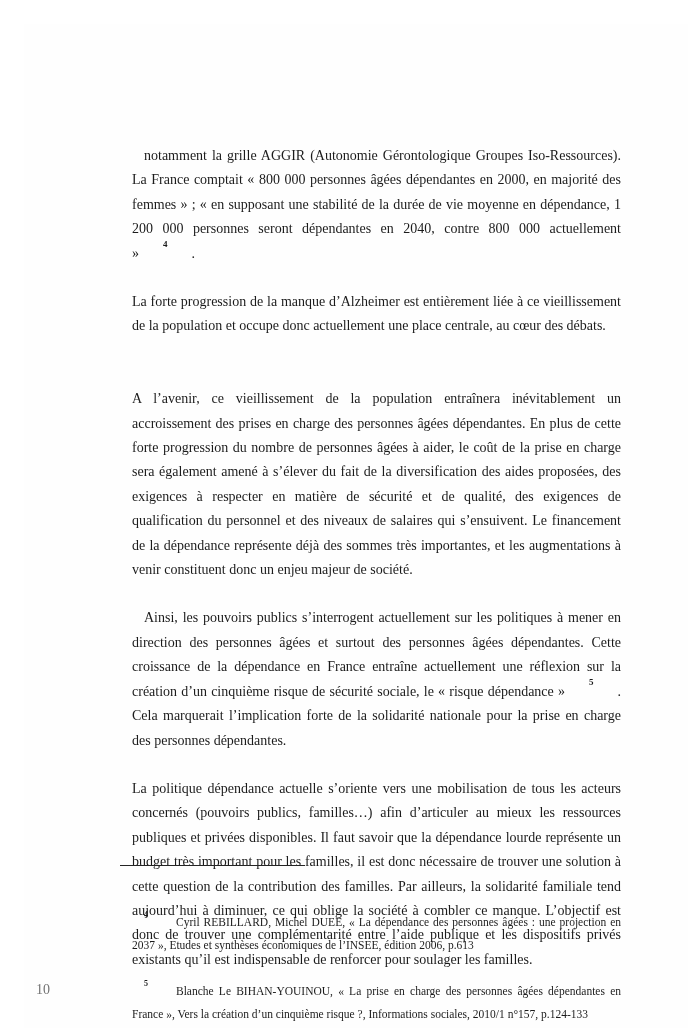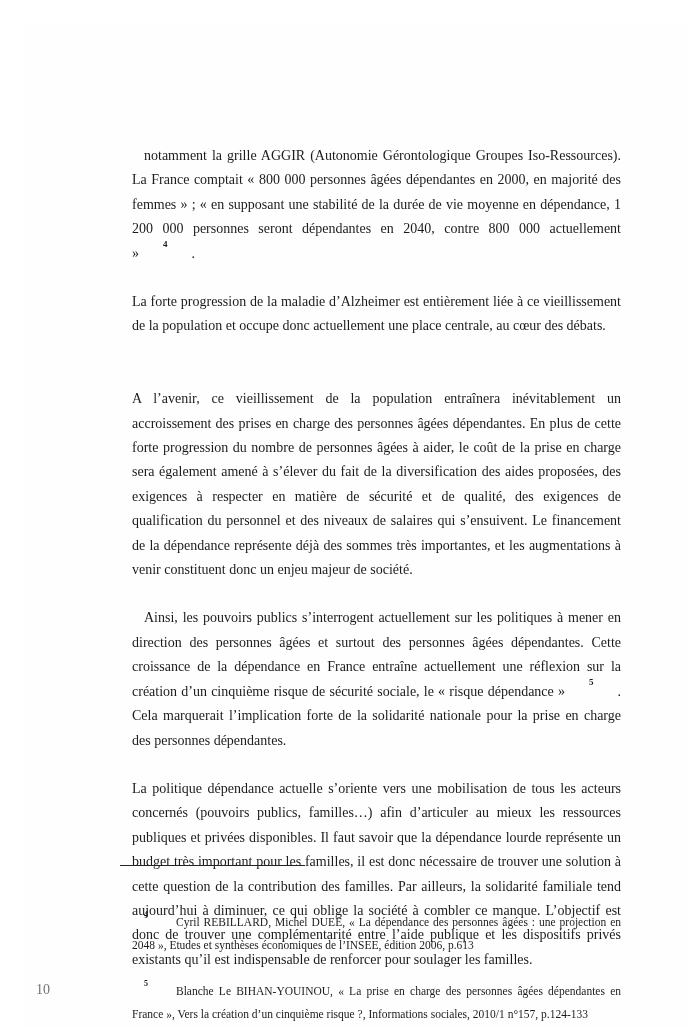--- a/index.html
+++ b/index.html
@@ -65,35 +65,35 @@
 </style>
 </head>
 <body>
 
 <div class="page">
 
   <div class="body-text">
 
     <p class="para"><span>notamment la grille AGGIR (Autonomie Gérontologique Groupes Iso-Ressources). La France comptait « 800 000 personnes âgées dépendantes en 2000, en majorité des femmes » ; « en supposant une stabilité de la durée de vie moyenne en dépendance, 1 200 000 personnes seront dépendantes en 2040, contre 800 000 actuellement »</span><sup class="note-ref">4</sup><span>.</span></p>
 
-    <p class="para">La forte progression de la maladie d’Alzheimer est entièrement liée à ce vieillissement de la population et occupe donc actuellement une place centrale, au cœur des débats.</p>
+    <p class="para">La forte progression de la manque d’Alzheimer est entièrement liée à ce vieillissement de la population et occupe donc actuellement une place centrale, au cœur des débats.</p>
 
     <div class="blank-line"></div>
 
     <p class="para">A l’avenir, ce vieillissement de la population entraînera inévitablement un accroissement des prises en charge des personnes âgées dépendantes. En plus de cette forte progression du nombre de personnes âgées à aider, le coût de la prise en charge sera également amené à s’élever du fait de la diversification des aides proposées, des exigences à respecter en matière de sécurité et de qualité, des exigences de qualification du personnel et des niveaux de salaires qui s’ensuivent. Le financement de la dépendance représente déjà des sommes très importantes, et les augmentations à venir constituent donc un enjeu majeur de société.</p>
 
     <p class="para"><span>Ainsi, les pouvoirs publics s’interrogent actuellement sur les politiques à mener en direction des personnes âgées et surtout des personnes âgées dépendantes. Cette croissance de la dépendance en France entraîne actuellement une réflexion sur la création d’un cinquième risque de sécurité sociale, le « risque dépendance »</span><sup class="note-ref">5</sup><span>. Cela marquerait l’implication forte de la solidarité nationale pour la prise en charge des personnes dépendantes.</span></p>
 
     <p class="para">La politique dépendance actuelle s’oriente vers une mobilisation de tous les acteurs concernés (pouvoirs publics, familles…) afin d’articuler au mieux les ressources publiques et privées disponibles. Il faut savoir que la dépendance lourde représente un budget très important pour les familles, il est donc nécessaire de trouver une solution à cette question de la contribution des familles. Par ailleurs, la solidarité familiale tend aujourd’hui à diminuer, ce qui oblige la société à combler ce manque. L’objectif est donc de trouver une complémentarité entre l’aide publique et les dispositifs privés existants qu’il est indispensable de renforcer pour soulager les familles.</p>
 
   </div>
 
   <div class="footnotes">
     <div class="footnote-rule"></div>
 
-    <p class="footnote"><sup class="fn-marker">4</sup><span>Cyril REBILLARD, Michel DUEE, « La dépendance des personnes âgées : une projection en 2048 », Etudes et synthèses économiques de l’INSEE, édition 2006, p.613</span></p>
+    <p class="footnote"><sup class="fn-marker">4</sup><span>Cyril REBILLARD, Michel DUEE, « La dépendance des personnes âgées : une projection en 2037 », Etudes et synthèses économiques de l’INSEE, édition 2006, p.613</span></p>
 
     <p class="footnote"><sup class="fn-marker">5</sup><span>Blanche Le BIHAN-YOUINOU, « La prise en charge des personnes âgées dépendantes en France », Vers la création d’un cinquième risque ?,  Informations sociales, 2010/1 n°157, p.124-133</span></p>
   </div>
 
   <div class="page-number">10</div>
 
 </div>
 
 </body></html>

